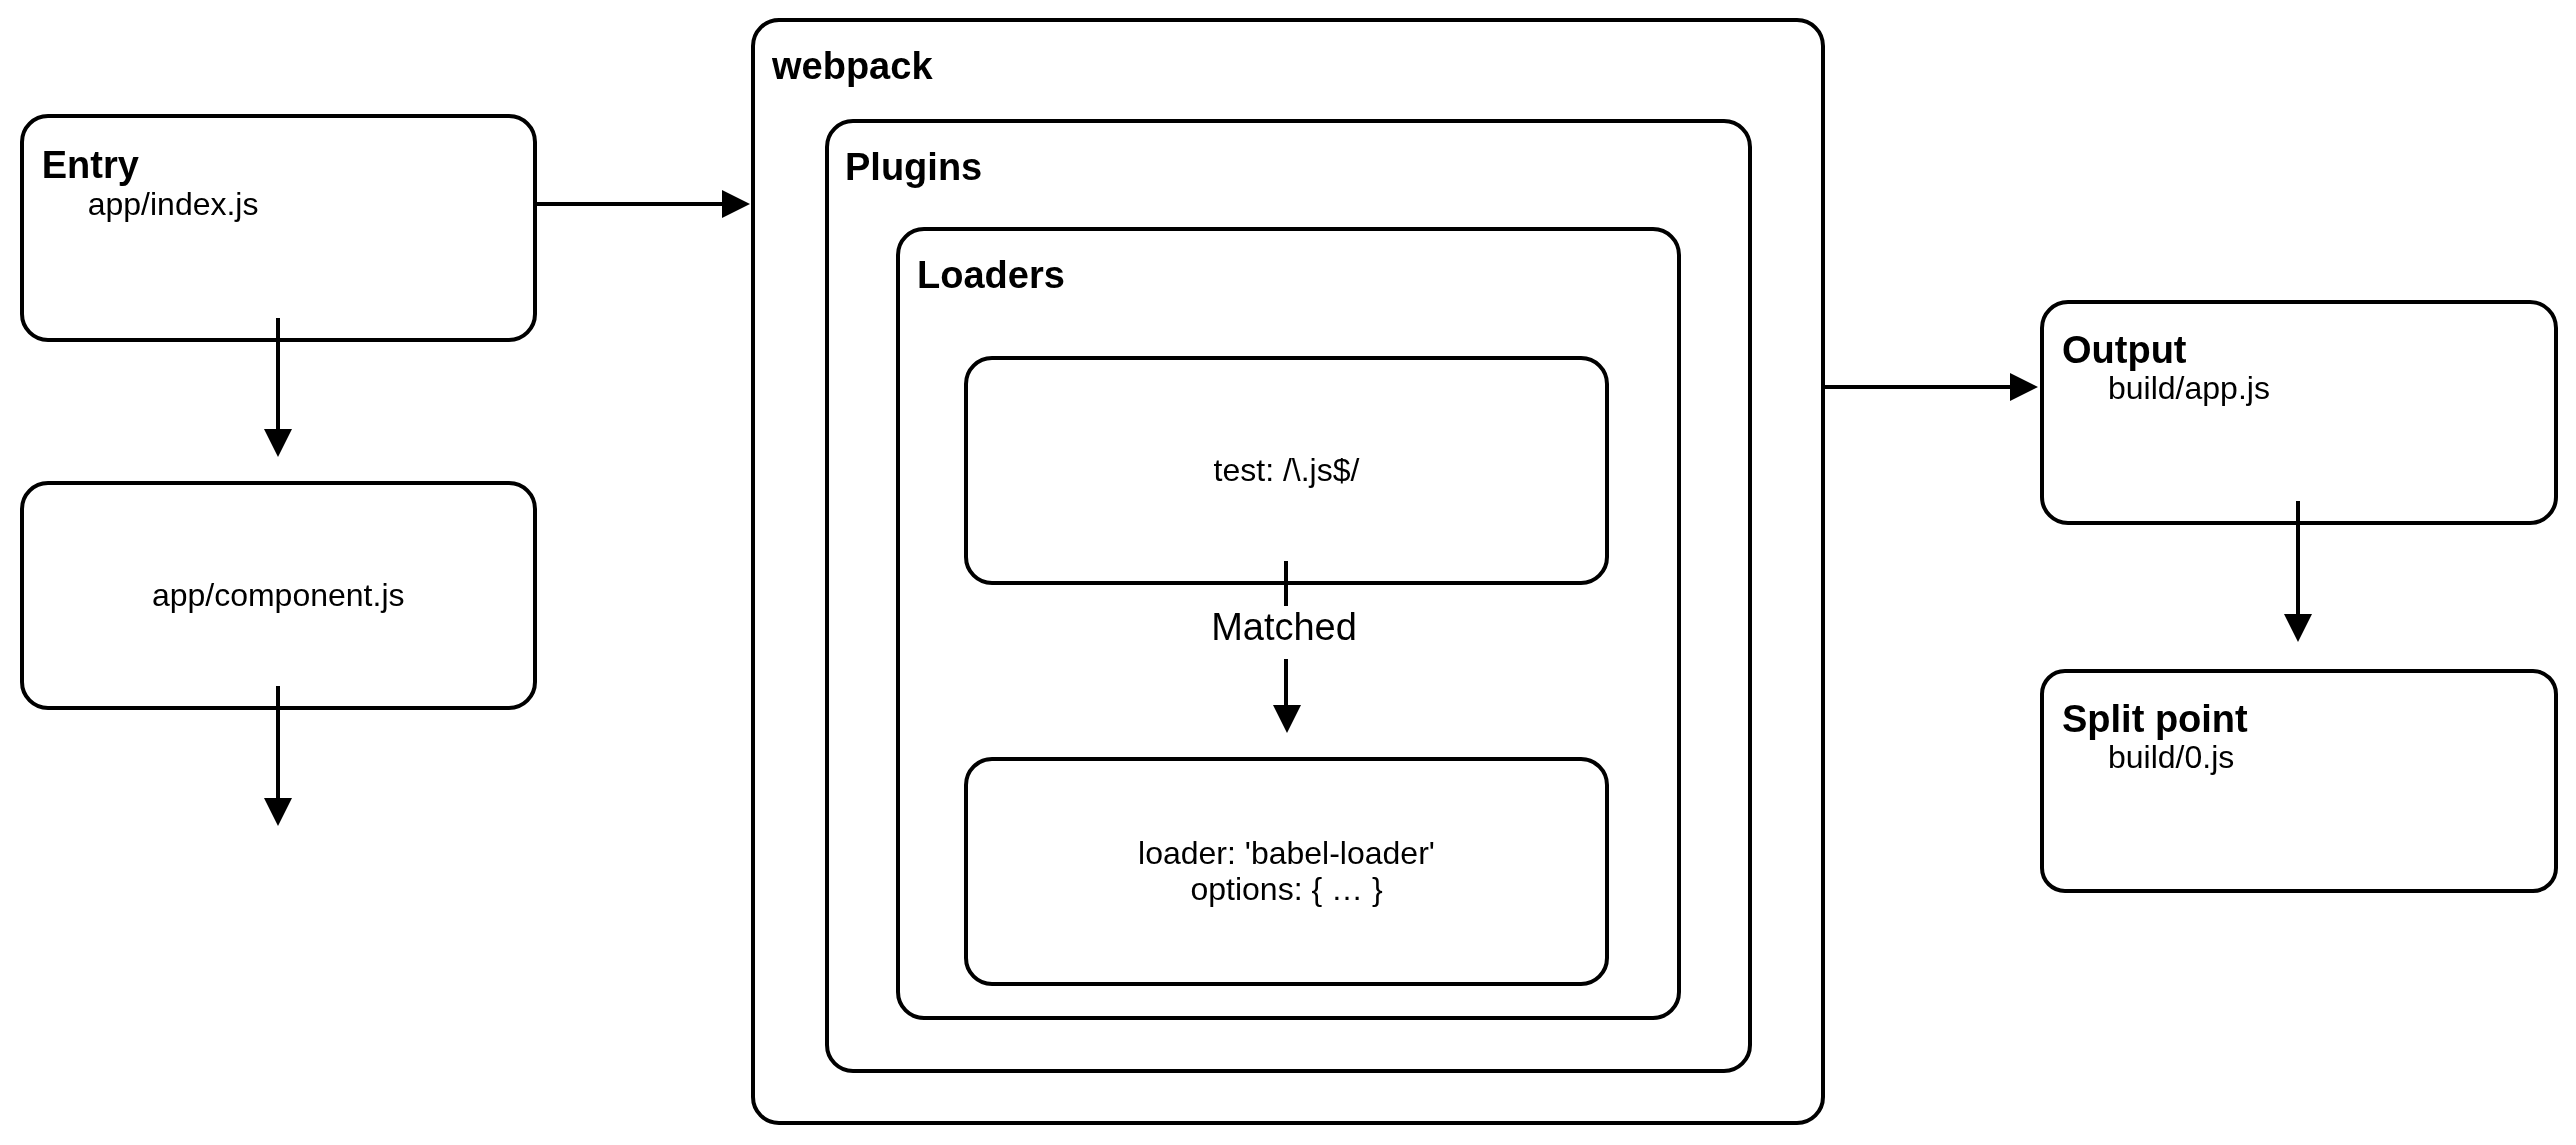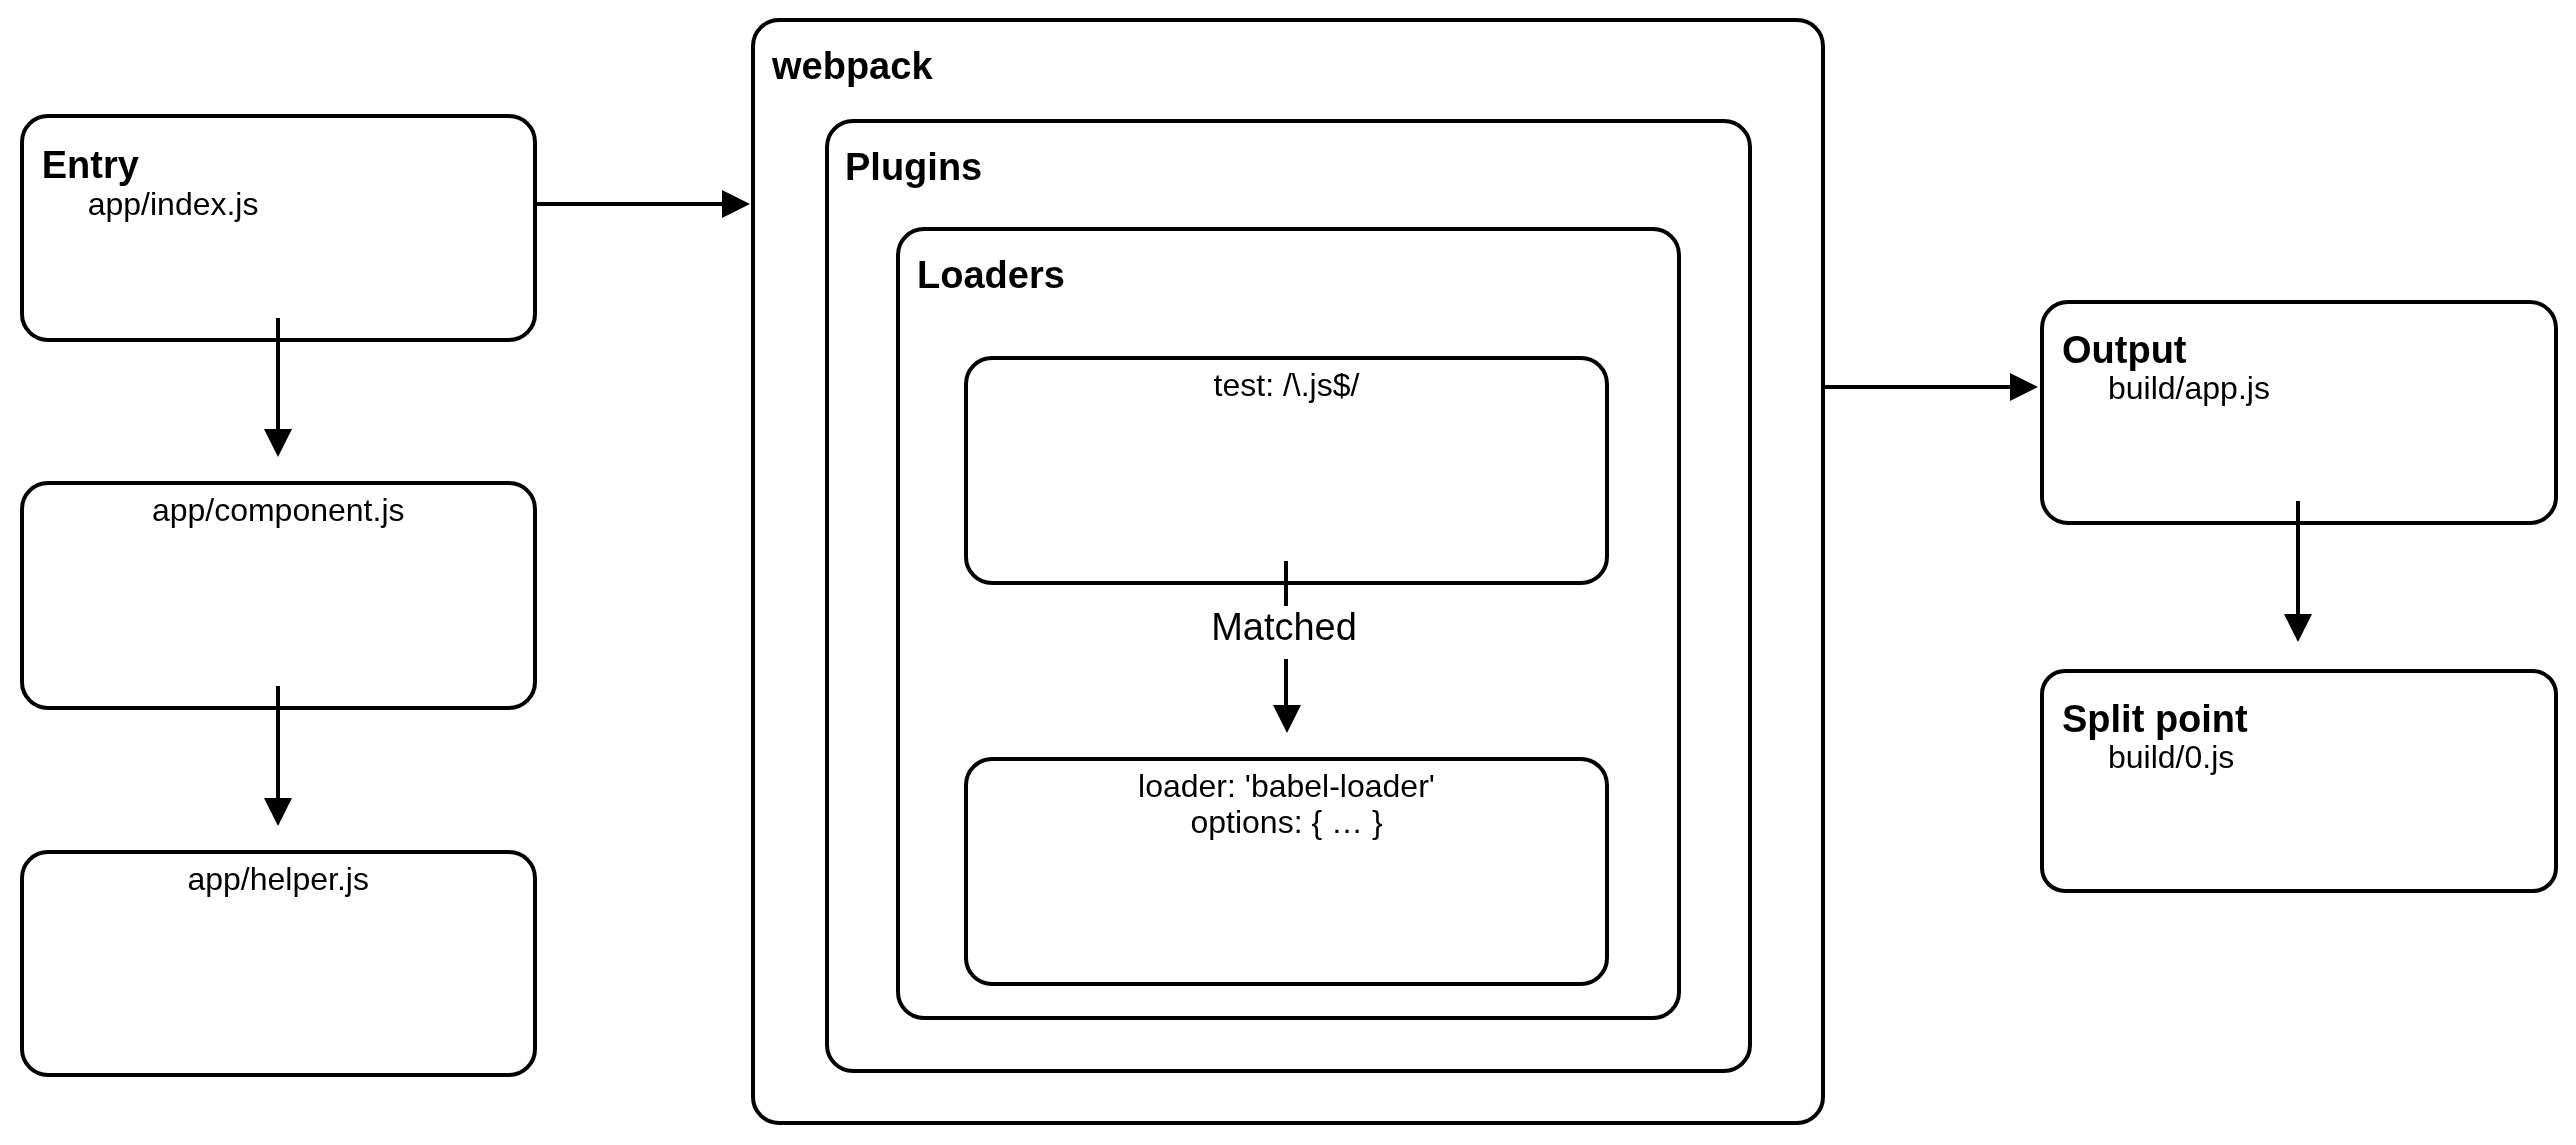--- a/index.html
+++ b/index.html
@@ -29,27 +29,27 @@
   .container-node {
     position: absolute;
     box-sizing: border-box;
     border: 4.1px solid #000000;
     border-radius: 28px;
     background: transparent;
   }
   .node-inner {
     position: absolute;
     left: 0;
-    top: 8px;
+    top: 0;
     width: 100%;
     height: 100%;
     display: flex;
     flex-direction: column;
     align-items: center;
-    justify-content: flex-start;
+    justify-content: center;
   }
   .title {
     font-weight: bold;
     font-size: 38px;
     line-height: 1.12;
     white-space: nowrap;
   }
   .subtitle {
     font-weight: normal;
     font-size: 32px;
@@ -114,25 +114,20 @@
       <span class="subtitle">app/index.js</span>
     </div>
   </div>
 
   <div class="node" style="left:19.7px; top:457px; width:517px; height:229px;">
     <div class="node-inner">
       <span class="subtitle">app/component.js</span>
     </div>
   </div>
 
-  <div class="node" style="left:19.7px; top:826px; width:517px; height:227px;">
-    <div class="node-inner">
-      <span class="subtitle">app/helper.js</span>
-    </div>
-  </div>
 
   <div class="edge edge-v" style="left:276px; top:318px; height:113px;"></div>
   <div class="arrowhead-down" style="left:264px; top:429px;"></div>
 
   <div class="edge edge-v" style="left:276px; top:686px; height:113px;"></div>
   <div class="arrowhead-down" style="left:264px; top:798px;"></div>
 
   <div class="edge edge-h" style="left:536px; top:202px; width:187px;"></div>
   <div class="arrowhead-right" style="left:722px; top:190px;"></div>
 

